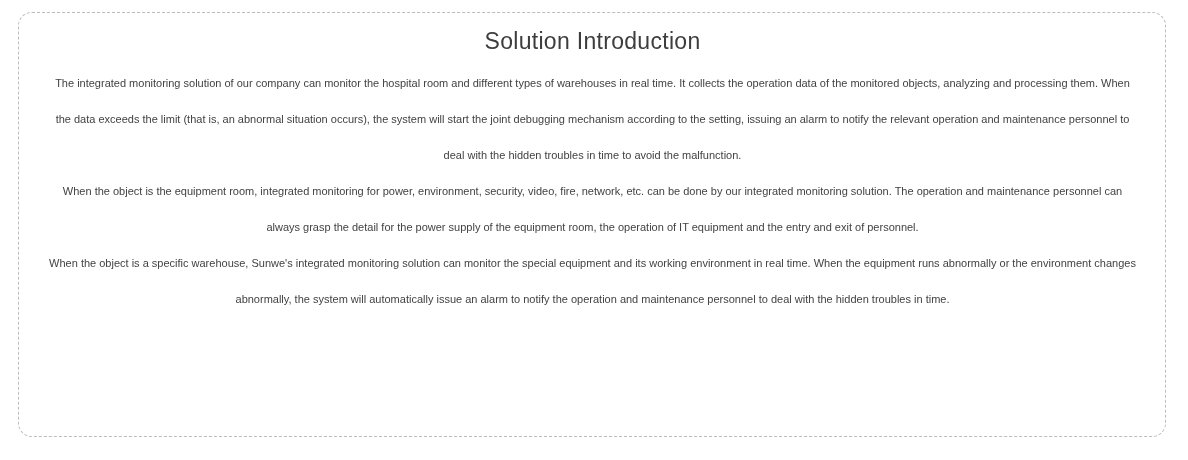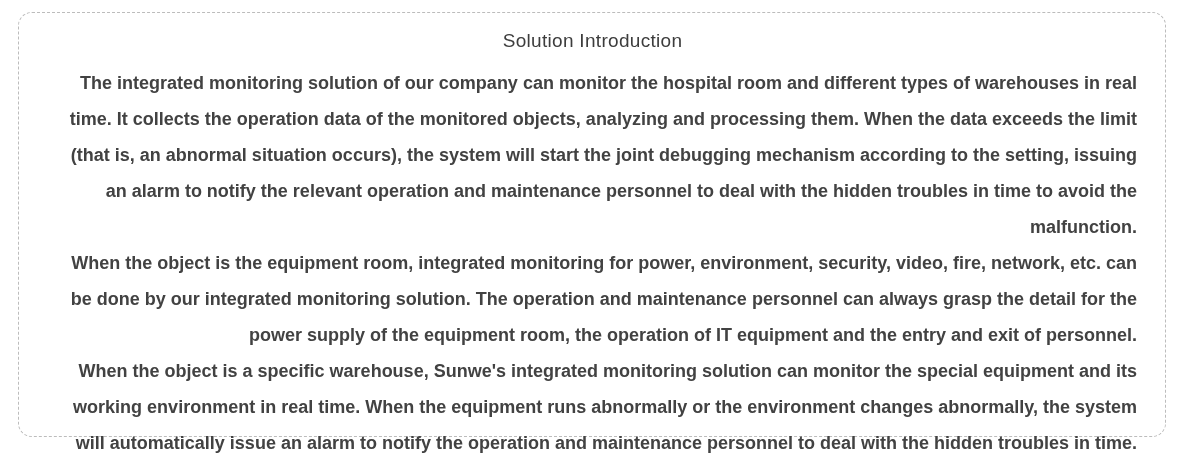--- a/index.html
+++ b/index.html
@@ -25,33 +25,33 @@
     width: 1148px;
     height: 425px;
     border: 1px dashed #bcbcbc;
     border-radius: 14px;
     background: #ffffff;
     padding: 13px 28px 12px 29px;
   }
   .panel-title {
     margin: 0 0 9px 0;
     text-align: center;
-    font-size: 19px;
+    font-size: 23px;
     font-weight: 400;
     color: #3d3d3d;
     letter-spacing: 0.3px;
     line-height: 30px;
   }
   .panel-paragraph {
     margin: 0;
-    font-size: 18px;
-    font-weight: 700;
+    font-size: 11px;
+    font-weight: 400;
     color: #424242;
     line-height: 36px;
-    text-align: right;
+    text-align: center;
   }
 </style>
 </head>
 <body>
 
 <div class="page">
   <div class="intro-panel">
     <h1 class="panel-title">Solution Introduction</h1>
     <p class="panel-paragraph">The integrated monitoring solution of our company can monitor the hospital room and different types of warehouses in real time. It collects the operation data of the monitored objects, analyzing and processing them. When the data exceeds the limit (that is, an abnormal situation occurs), the system will start the joint debugging mechanism according to the setting, issuing an alarm to notify the relevant operation and maintenance personnel to deal with the hidden troubles in time to avoid the malfunction.</p>
     <p class="panel-paragraph">When the object is the equipment room, integrated monitoring for power, environment, security, video, fire, network, etc. can be done by our integrated monitoring solution. The operation and maintenance personnel can always grasp the detail for the power supply of the equipment room, the operation of IT equipment and the entry and exit of personnel.</p>

